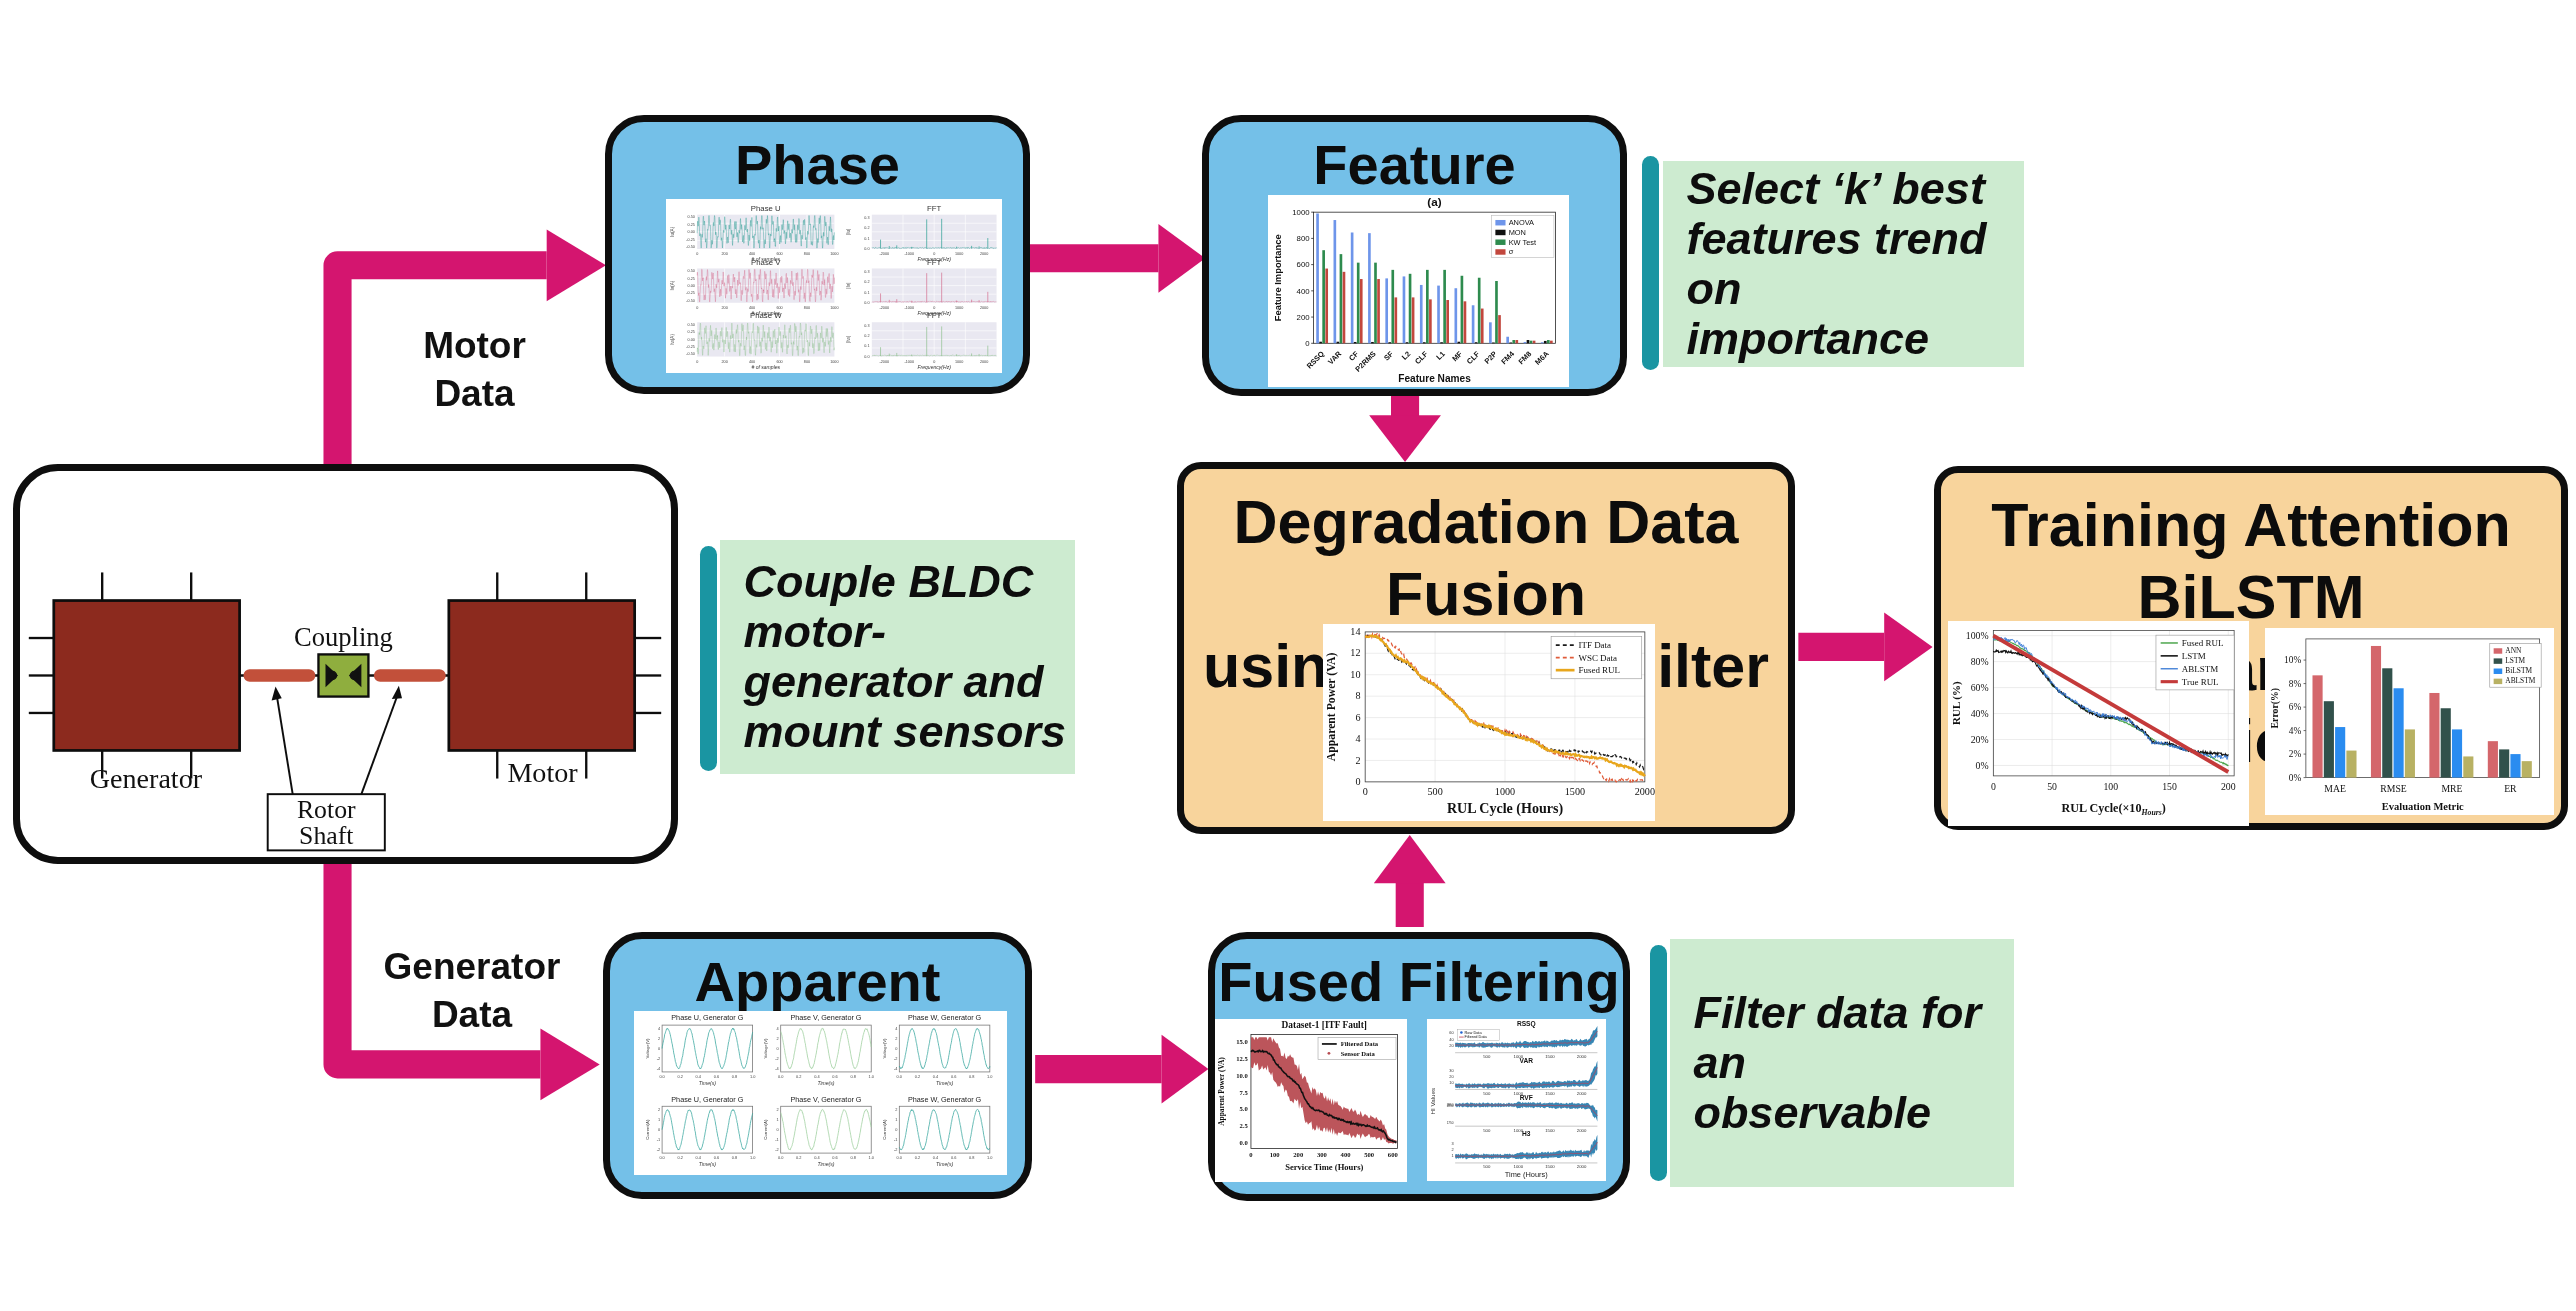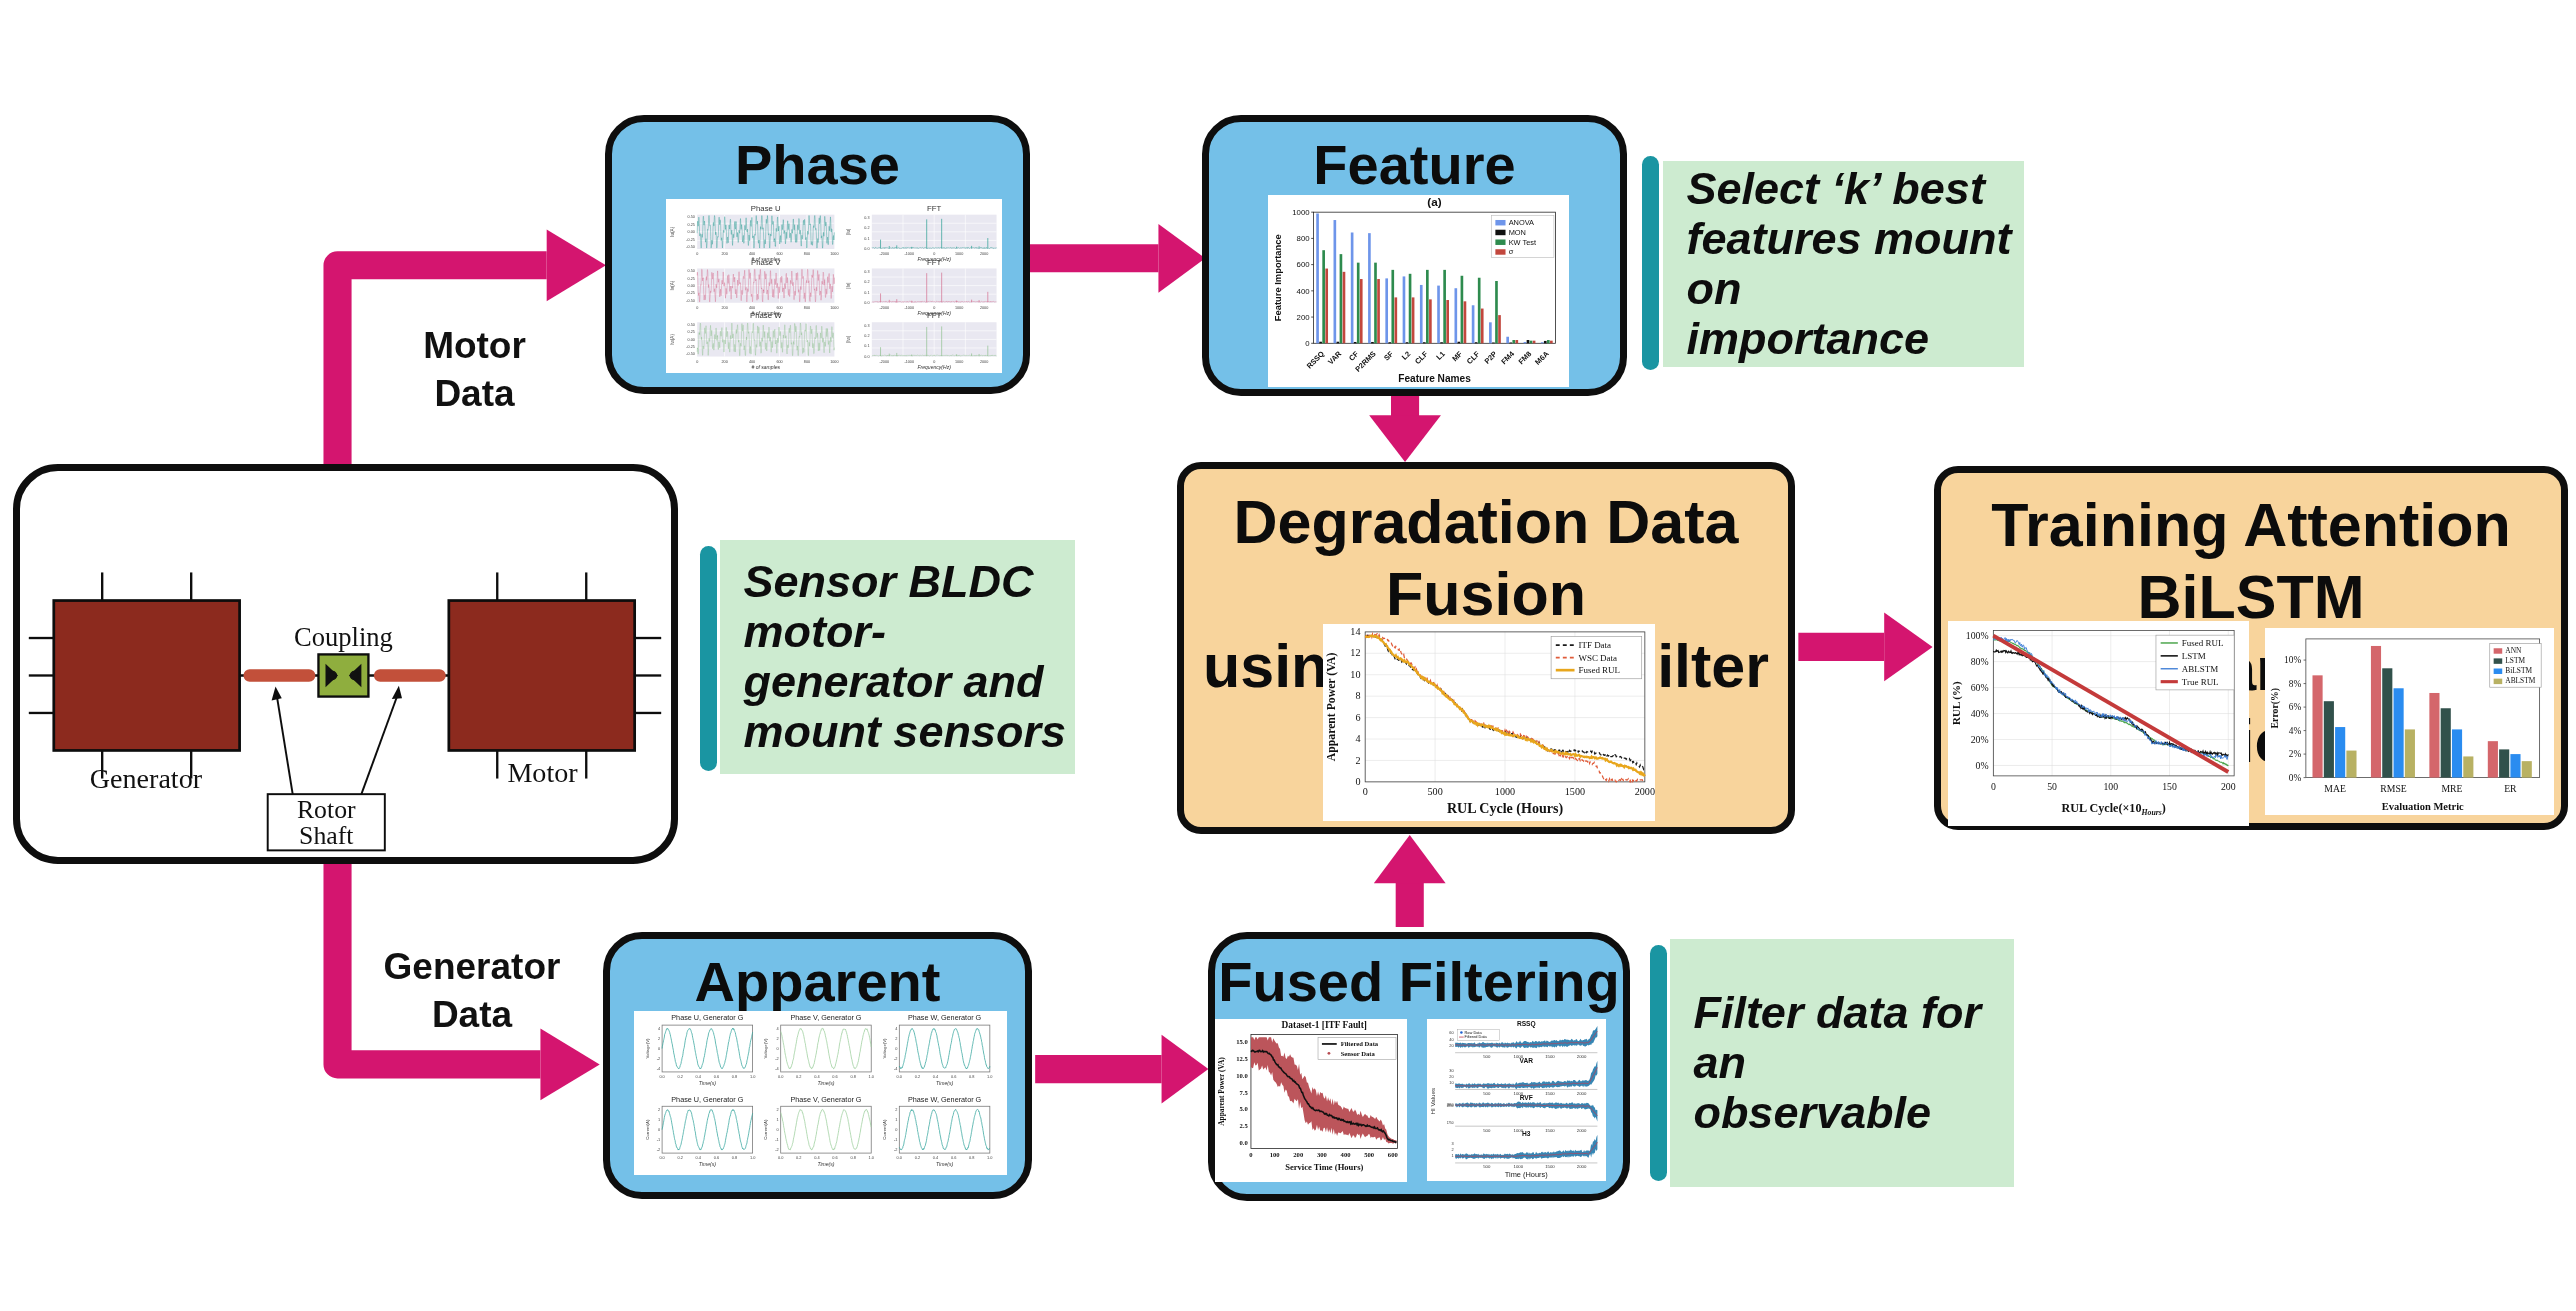--- a/index.html
+++ b/index.html
@@ -683,27 +683,27 @@
     <text x="308" y="45" font-size="9.5" fill="#111" text-anchor="start" font-family="Liberation Serif, serif">LSTM</text>
     <rect x="293" y="52" width="11" height="7" fill="#2a8cf0"></rect>
     <text x="308" y="58" font-size="9.5" fill="#111" text-anchor="start" font-family="Liberation Serif, serif">BiLSTM</text>
     <rect x="293" y="65" width="11" height="7" fill="#b8b163"></rect>
     <text x="308" y="71" font-size="9.5" fill="#111" text-anchor="start" font-family="Liberation Serif, serif">ABLSTM</text>
   </svg>
 
 <div class="note-bar" style="left:1642px;top:156px;height:214px"></div>
 <div class="note-body" style="left:1663px;top:161px;width:361px;height:206px">
   <div>Select ‘k’ best</div>
-  <div>features mount on</div>
+  <div>features trend on</div>
   <div>importance</div>
 </div>
 
 <div class="note-bar" style="left:700px;top:546px;height:225px"></div>
 <div class="note-body" style="left:720px;top:540px;width:355px;height:234px">
-  <div>Sensor BLDC motor-</div>
+  <div>Couple BLDC motor-</div>
   <div>generator and</div>
   <div>mount sensors</div>
 </div>
 
 <div class="note-bar" style="left:1650px;top:945px;height:236px"></div>
 <div class="note-body" style="left:1670px;top:939px;width:344px;height:248px">
   <div>Filter data for an</div>
   <div>observable</div>
 </div>
 

